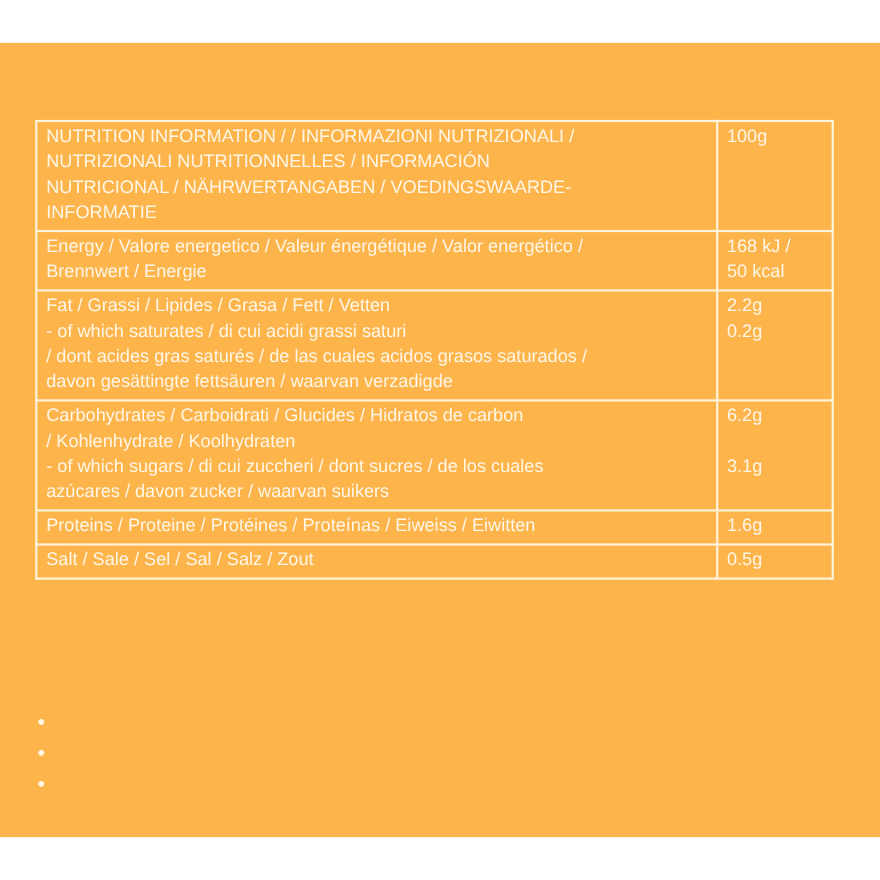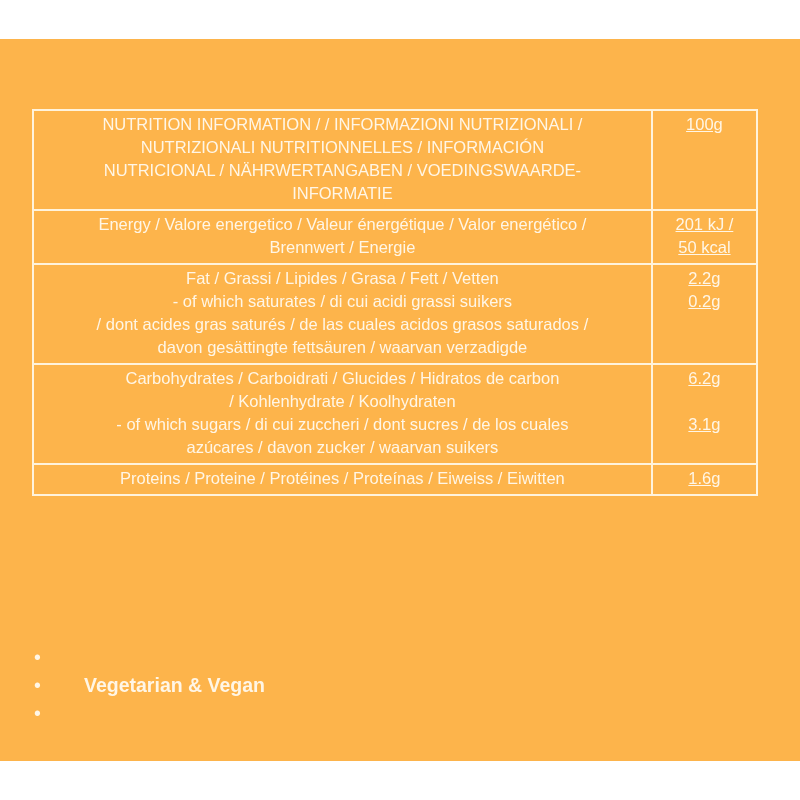--- a/index.html
+++ b/index.html
@@ -2,23 +2,23 @@
 <html><head>
   <meta charset="utf-8">
   <style>
     html, body { margin: 0; padding: 0; background: #ffffff; }
     body { width: 800px; height: 800px; position: relative; overflow: hidden;
            font-family: "Liberation Sans", sans-serif; }
     .panel { position: absolute; left: 0; top: 39px; width: 800px; height: 722px;
              background: #FDB44B; }
     table.nutri { position: absolute; left: 32px; top: 70px; width: 726px;
                   border-collapse: collapse; color: #FFF6E6; font-size: 16.5px; line-height: 23px; }
-    table.nutri td { border: 2px solid #FFF3DC; vertical-align: top; padding: 2px 8px 4px 8px; text-align: center; }
+    table.nutri td { border: 2px solid #FFF3DC; vertical-align: top; padding: 2px 8px 4px 8px; }
     td.label { width: 604px; }
-    td.val { width: 88px; padding-left: 10px; text-decoration: underline; }
+    td.val { width: 88px; padding-left: 10px; }
     .line { display: block; white-space: nowrap; }
     .gap { display: block; height: 23px; }
     ul.claims { position: absolute; left: 30px; top: 604px; margin: 0; padding: 0; list-style: none;
                 color: #FFF6E6; font-weight: bold; font-size: 19.5px; line-height: 28px; }
     ul.claims li { display: flex; }
     ul.claims .bullet { width: 50px; padding-left: 4px; font-weight: normal; }
   </style>
 </head>
 <body>
 
@@ -36,29 +36,29 @@
         <span class="line">100g</span>
       </td>
     </tr>
 
     <tr>
       <td class="label">
         <span class="line">Energy / Valore energetico / Valeur énergétique / Valor energético /</span>
         <span class="line">Brennwert / Energie</span>
       </td>
       <td class="val">
-        <span class="line">201 kJ /</span>
+        <span class="line">168 kJ /</span>
         <span class="line">50 kcal</span>
       </td>
     </tr>
 
     <tr>
       <td class="label">
         <span class="line">Fat / Grassi / Lipides / Grasa / Fett / Vetten</span>
-        <span class="line">- of which saturates / di cui acidi grassi suikers</span>
+        <span class="line">- of which saturates / di cui acidi grassi saturi</span>
         <span class="line">/ dont acides gras saturés  / de las cuales acidos grasos saturados /</span>
         <span class="line">davon gesättingte fettsäuren / waarvan verzadigde</span>
       </td>
       <td class="val">
         <span class="line">2.2g</span>
         <span class="line">0.2g</span>
       </td>
     </tr>
 
     <tr>
@@ -78,28 +78,35 @@
 
     <tr>
       <td class="label">
         <span class="line">Proteins / Proteine / Protéines / Proteínas / Eiweiss / Eiwitten</span>
       </td>
       <td class="val">
         <span class="line">1.6g</span>
       </td>
     </tr>
 
+    <tr>
+      <td class="label">
+        <span class="line">Salt / Sale / Sel / Sal / Salz / Zout</span>
+      </td>
+      <td class="val">
+        <span class="line">0.5g</span>
+      </td>
+    </tr>
   </tbody>
     </table>
 
   <ul class="claims">
     <li>
       <span class="bullet">•</span>
     </li>
     <li>
       <span class="bullet">•</span>
-      <span>Vegetarian &amp; Vegan</span>
     </li>
     <li>
       <span class="bullet">•</span>
     </li>
   </ul>
 </div>
 
 </body></html>

